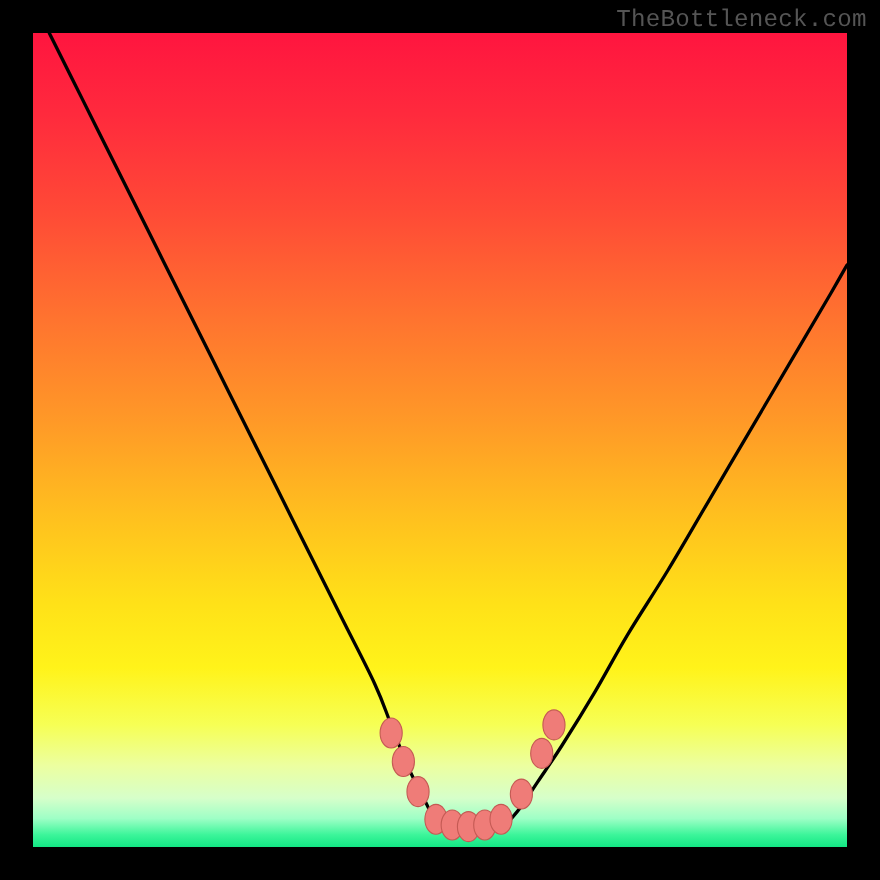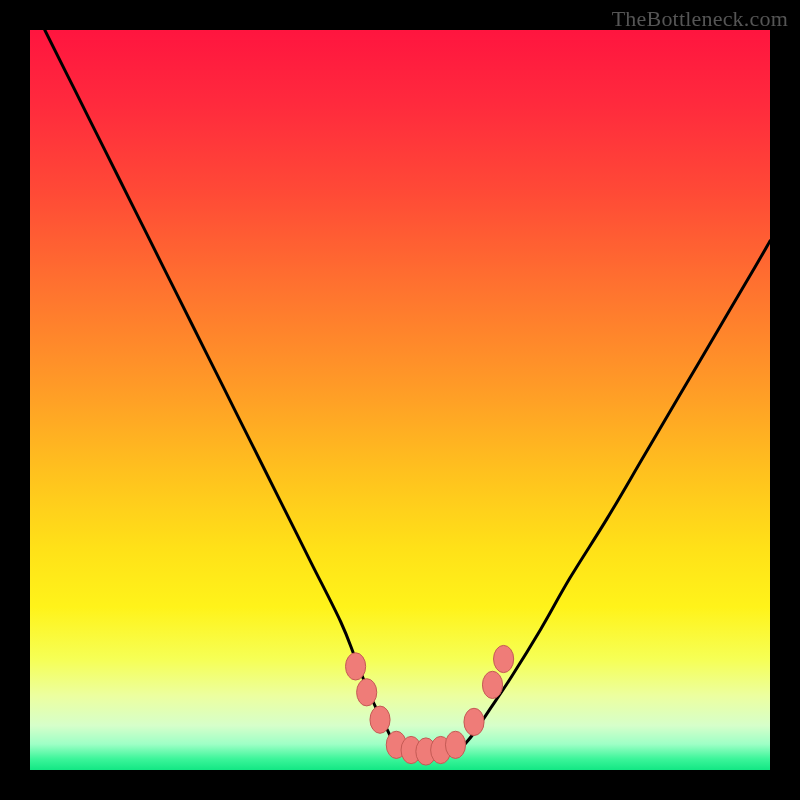--- a/index.html
+++ b/index.html
@@ -38,21 +38,21 @@
     left: 0;
     top: 0;
     width: 100%;
     height: 100%;
     pointer-events: none;
   }
   .watermark {
     position: absolute;
     top: 6px;
     right: 12px;
-    font-family: Liberation Serif, serif;
+    font-family: Liberation Mono, monospace;
     font-size: 22px;
     color: #555;
     letter-spacing: 0.2px;
     user-select: none;
   }
 </style>
 </head>
 <body>
 
 <div class="frame">

